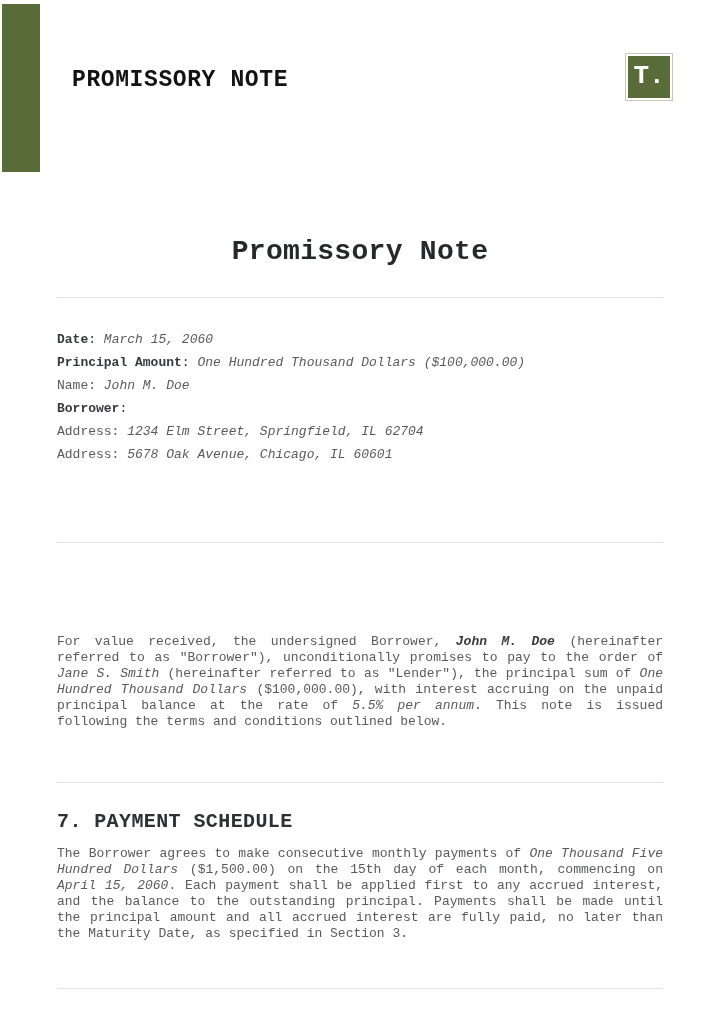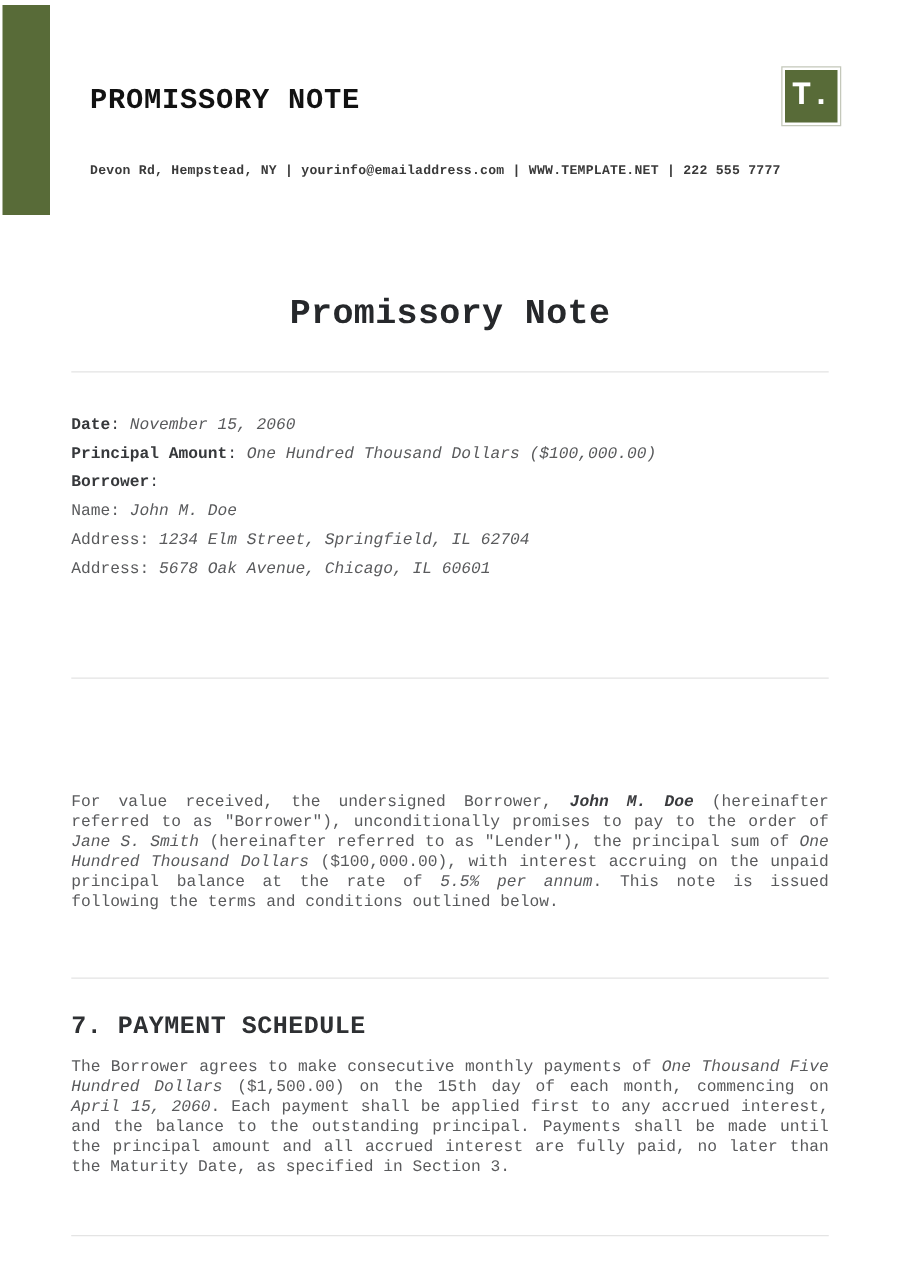--- a/index.html
+++ b/index.html
@@ -81,35 +81,34 @@
 </style>
 </head>
 <body>
 
 <div class="page">
 
   <div class="accent-bar"></div>
 
   <div class="company-title">PROMISSORY NOTE</div>
 
-  <div class="contact-line">Devon Rd, Hempstead, NY | yourinfo@emailaddress.com | WWW.TEMPLATE.NET | 222 555 7777</div>
 
   <div class="logo">
     <div class="logo-inner">T.</div>
   </div>
 
   <div class="doc-title">Promissory Note</div>
 
   <div class="divider d1"></div>
 
   <div class="details">
-      <div class="detail-line"><span class="run-label">Date</span><span class="run-plain-dark">: </span><span class="run-italic">November 15, 2060</span></div>
+      <div class="detail-line"><span class="run-label">Date</span><span class="run-plain-dark">: </span><span class="run-italic">March 15, 2060</span></div>
       <div class="detail-line"><span class="run-label">Principal Amount</span><span class="run-plain-dark">: </span><span class="run-italic">One Hundred Thousand Dollars ($100,000.00)</span></div>
+      <div class="detail-line"><span class="run-plain">Name: </span><span class="run-italic">John M. Doe</span></div>
       <div class="detail-line"><span class="run-label">Borrower</span><span class="run-plain-dark">:</span></div>
-      <div class="detail-line"><span class="run-plain">Name: </span><span class="run-italic">John M. Doe</span></div>
       <div class="detail-line"><span class="run-plain">Address: </span><span class="run-italic">1234 Elm Street, Springfield, IL 62704</span></div>
       <div class="detail-line"><span class="run-plain">Address: </span><span class="run-italic">5678 Oak Avenue, Chicago, IL 60601</span></div>
     </div>
 
   <div class="divider d2"></div>
 
 
   <p class="para p1pos"><span class="run-plain">For value received, the undersigned Borrower, </span><span class="run-bold-italic-dark">John M. Doe</span><span class="run-plain"> (hereinafter referred to as "Borrower"), unconditionally promises to pay to the order of </span><span class="run-italic">Jane S. Smith</span><span class="run-plain"> (hereinafter referred to as "Lender"), the principal sum of </span><span class="run-italic">One Hundred Thousand Dollars</span><span class="run-plain"> ($100,000.00), with interest accruing on the unpaid principal balance at the rate of </span><span class="run-italic">5.5% per annum</span><span class="run-plain">. This note is issued following the terms and conditions outlined below.</span></p>
 
   <div class="divider d3"></div>

